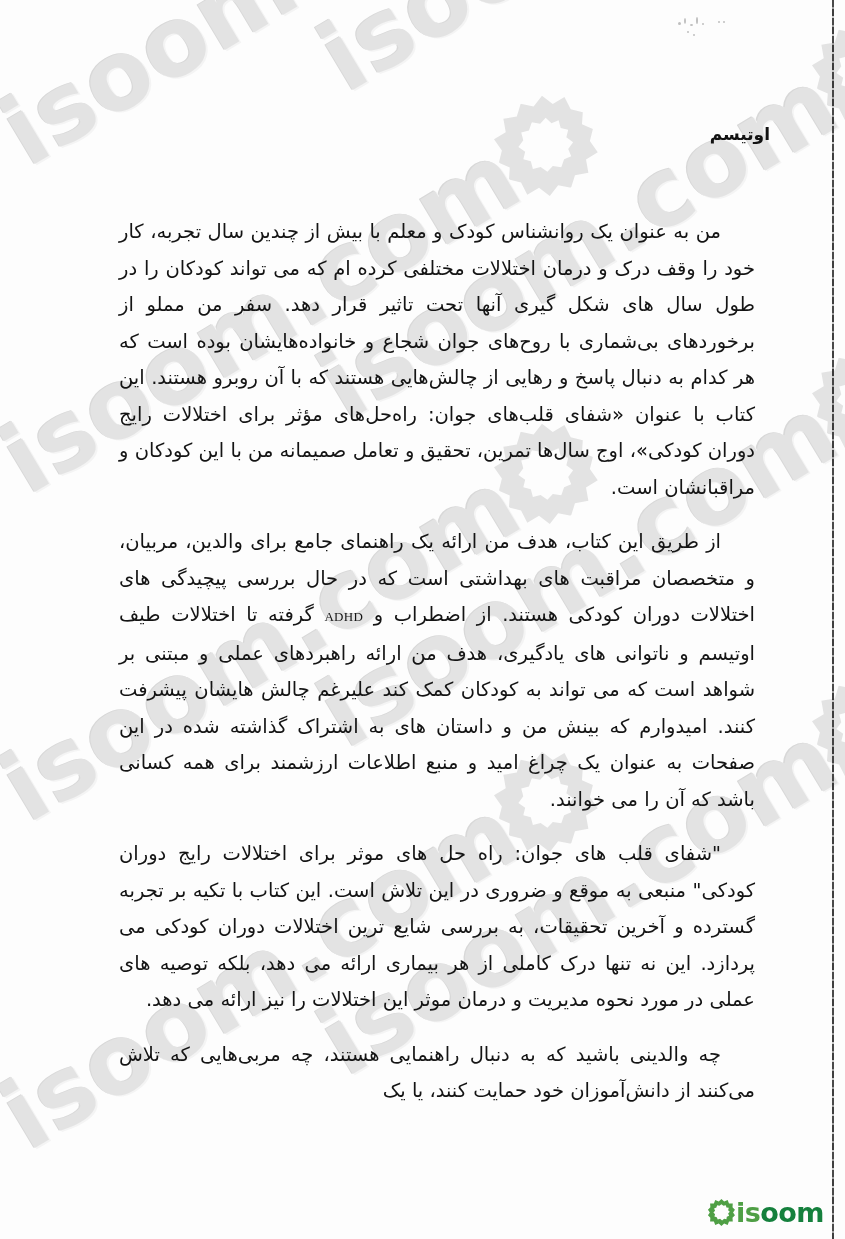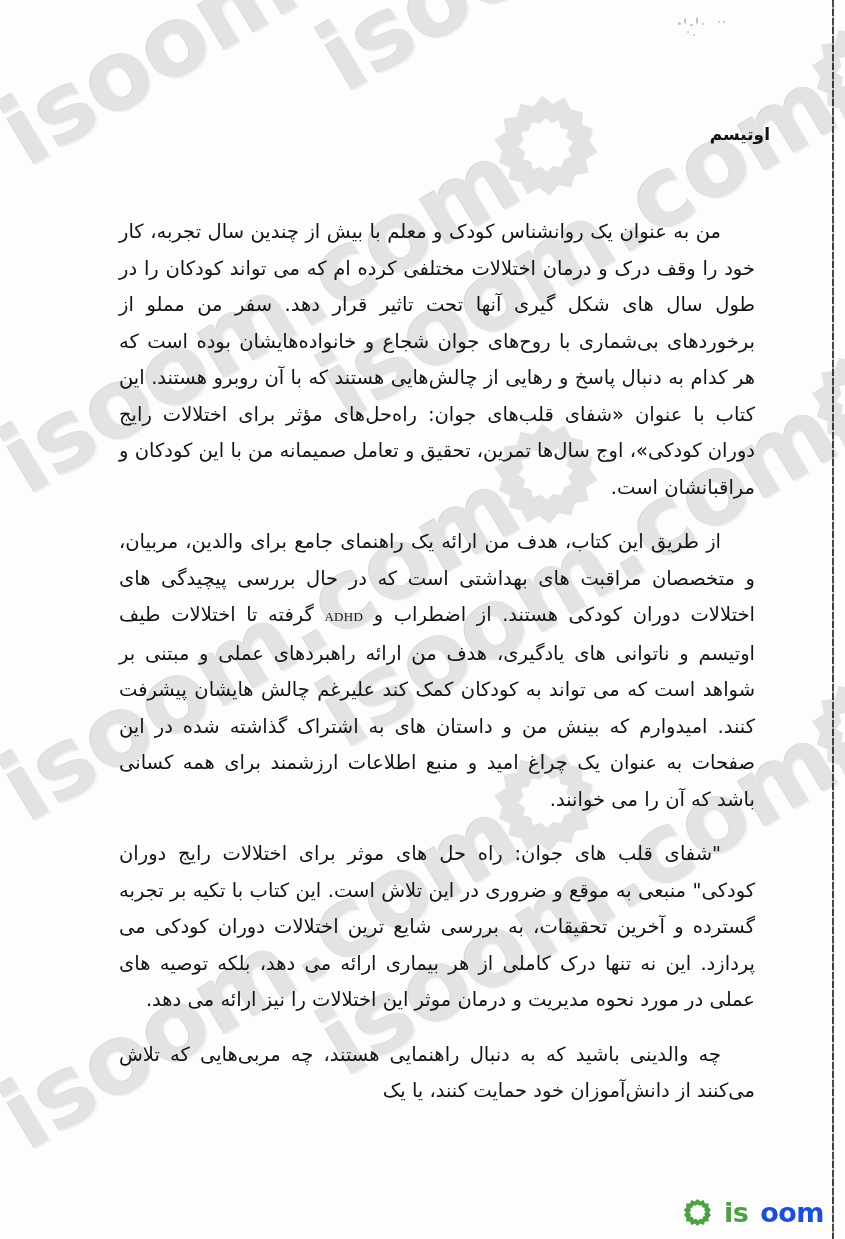--- a/index.html
+++ b/index.html
@@ -166,21 +166,21 @@
     width: 62%; height: 62%;
     background: #fdfdfd;
     clip-path: polygon(
       50% 0%, 62% 10%, 76% 6%, 80% 20%, 94% 22%, 90% 36%,
       100% 46%, 90% 56%, 96% 70%, 82% 76%, 80% 90%, 66% 88%,
       54% 98%, 42% 88%, 28% 92%, 22% 78%, 8% 74%, 12% 60%,
       2% 50%, 12% 40%, 6% 26%, 20% 20%, 24% 6%, 38% 10%
     );
   }
   .gisoom-logo .part-green { color: #4f9f45; }
-  .gisoom-logo .part-blue  { color: #1d4ed8; }
+  .gisoom-logo .part-blue  { color: #15803d; }
 </style>
 </head>
 <body>
 
 <div id="page">
 
   <div>
     <div class="wm" style="left:-18px;  top:92px;   font-size:96px;  transform:rotate(-31deg);"><span>isoom</span><span>.com</span></div>
     <div class="wm" style="left:300px;  top:18px;   font-size:96px;  transform:rotate(-31deg);"><span>isoom</span></div>
     <div class="wm" style="left:-18px;  top:420px;  font-size:96px;  transform:rotate(-31deg);"><span class="star"></span><span>isoom</span><span>.com</span></div>
@@ -207,19 +207,19 @@
 
   <div class="body-text">
     <p>من به عنوان یک روانشناس کودک و معلم  با بیش از چندین سال تجربه، کار خود را وقف درک و درمان اختلالات مختلفی کرده ام که می تواند کودکان را در طول سال های شکل گیری آنها تحت تاثیر قرار دهد. سفر من مملو از برخوردهای بی‌شماری با روح‌های جوان شجاع و خانواده‌هایشان بوده است که هر کدام به دنبال پاسخ و رهایی از چالش‌هایی هستند که با آن روبرو هستند. این کتاب با عنوان «شفای قلب‌های جوان: راه‌حل‌های مؤثر برای اختلالات رایج دوران کودکی»، اوج سال‌ها تمرین، تحقیق و تعامل صمیمانه من با این کودکان و مراقبانشان است.</p>
     <p><span>از طریق این کتاب، هدف من ارائه یک راهنمای جامع برای والدین، مربیان، و متخصصان مراقبت های بهداشتی است که در حال بررسی پیچیدگی های اختلالات دوران کودکی هستند. از اضطراب و </span><span class="latin" dir="ltr">ADHD</span><span> گرفته تا اختلالات طیف اوتیسم و ناتوانی های یادگیری، هدف من ارائه راهبردهای عملی و مبتنی بر شواهد است که می تواند به کودکان کمک کند علیرغم چالش هایشان پیشرفت کنند. امیدوارم که بینش من و داستان های به اشتراک گذاشته شده در این صفحات به عنوان یک چراغ امید و منبع اطلاعات ارزشمند برای همه کسانی باشد که آن را می خوانند.</span></p>
     <p>"شفای قلب های جوان: راه حل های موثر برای اختلالات رایج دوران کودکی" منبعی به موقع و ضروری در این تلاش است. این کتاب با تکیه بر تجربه گسترده و آخرین تحقیقات، به بررسی شایع ترین اختلالات دوران کودکی می پردازد. این نه تنها درک کاملی از هر بیماری ارائه می دهد، بلکه توصیه های عملی در مورد نحوه مدیریت و درمان موثر این اختلالات را نیز ارائه می دهد.</p>
     <p>چه والدینی باشید که به دنبال راهنمایی هستند، چه مربی‌هایی که تلاش می‌کنند از  دانش‌آموزان خود حمایت  کنند، یا یک</p>
   </div>
 
   <div class="scan-edge-right"></div>
 
-  <div class="gisoom-logo" style="left: auto; right: 21px; gap: 12px;">
+  <div class="gisoom-logo" style="left: auto; right: 21px;">
     <span class="g-star"></span>
       <span class="part-green">is</span>
       <span class="part-blue">oom</span>
   </div>
 
 </div>
 
 </body></html>

